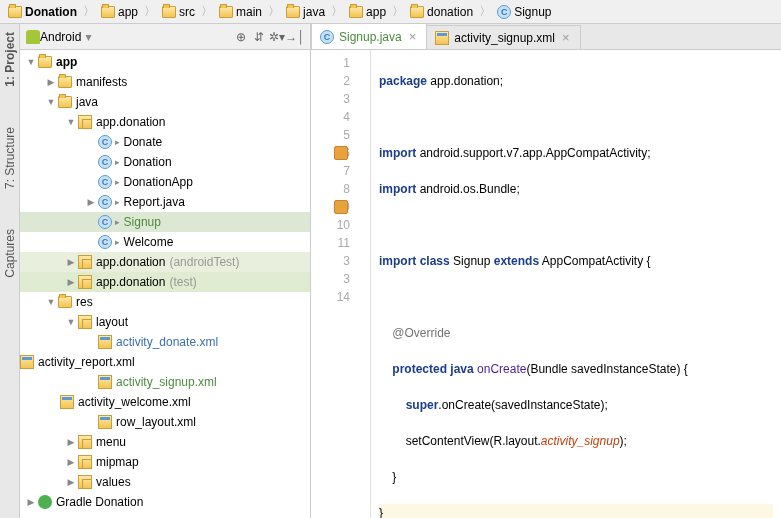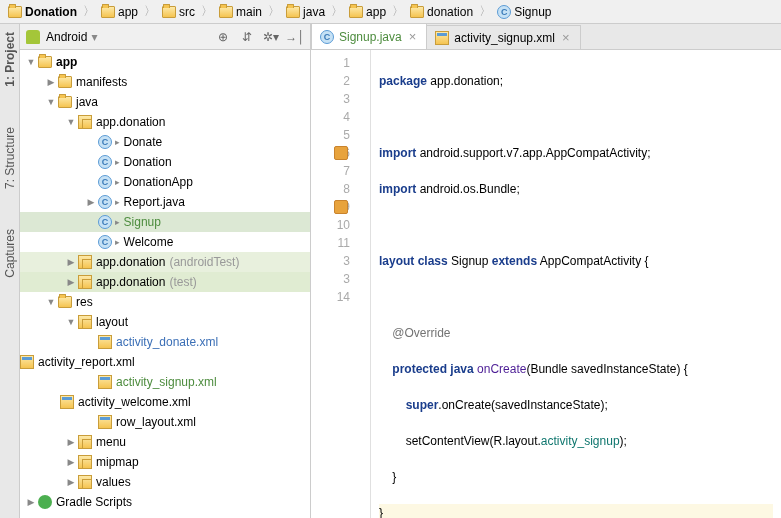--- a/index.html
+++ b/index.html
@@ -11,21 +11,21 @@
 .folder-icon{width:14px;height:12px;background:linear-gradient(#fde9a8,#f5c451);border:1px solid #c99d3a;border-radius:1px;position:relative}
 .folder-icon::before{content:"";position:absolute;top:-3px;left:0;width:5px;height:3px;background:#f5c451;border:1px solid #c99d3a;border-bottom:none;border-radius:1px 1px 0 0}
 .class-icon{width:14px;height:14px;border-radius:50%;background:#c5e1f5;border:1px solid #5b9bd5;color:#3a7ab8;font-size:9px;font-weight:bold;display:flex;align-items:center;justify-content:center}
 .xml-icon{width:14px;height:14px;background:linear-gradient(#fde9a8,#f5c451);border:1px solid #c99d3a;position:relative}
 .xml-icon::after{content:"";position:absolute;top:1px;left:1px;right:1px;height:3px;background:#5b9bd5}
 .main{flex:1;display:flex;overflow:hidden}
 .side-tabs{width:20px;background:#e8e8e8;border-right:1px solid #ccc;display:flex;flex-direction:column;align-items:center;padding-top:8px;gap:40px}
 .side-tab{writing-mode:vertical-lr;transform:rotate(180deg);font-size:11px;color:#555;cursor:pointer;display:flex;align-items:center;gap:3px}
 .side-tab.active{font-weight:bold}
 .project-panel{width:291px;background:#fff;border-right:1px solid #ccc;display:flex;flex-direction:column}
-.panel-header{height:26px;background:#f0f0f0;border-bottom:1px solid #ccc;display:flex;align-items:center;padding:0 6px;gap:6px}
+.panel-header{height:26px;background:#f0f0f0;border-bottom:1px solid #ccc;display:flex;align-items:center;padding:0 6px;}
 .panel-title{flex:1;display:flex;align-items:center;gap:4px;font-size:11px}
 .panel-btn{width:18px;height:18px;display:flex;align-items:center;justify-content:center;cursor:pointer;color:#666}
 .tree{flex:1;overflow:auto;padding:2px 0}
 .tree-row{height:20px;display:flex;align-items:center;cursor:pointer;white-space:nowrap}
 .tree-row.selected{background:#dce8d4}
 .tree-row.test{background:#e8f0dd}
 .tree-row.test.alt{background:#e0ecd2}
 .arrow{width:14px;display:inline-flex;justify-content:center;color:#888;font-size:9px}
 .tree-label{margin-left:4px}
 .tree-label.muted{color:#999}
@@ -44,21 +44,21 @@
 .tab-close{color:#999;font-size:13px;cursor:pointer;padding:0 2px}
 .code-area{flex:1;display:flex;font-family:Consolas,Monaco,monospace;font-size:12px;overflow:auto}
 .gutter{width:60px;background:#fff;border-right:1px solid #e0e0e0;text-align:right;padding:4px 20px 4px 0;color:#aaa;line-height:18px;position:relative}
 .gutter-icon{position:absolute;right:2px;width:14px;height:14px}
 .override-icon{background:#e8a33d;border-radius:2px;border:1px solid #c9832d}
 .code{flex:1;padding:4px 8px;line-height:18px;white-space:pre}
 .code-line{height:18px}
 .code-line.hl{background:#fdf8e3}
 .kw{color:#1a3d8c;font-weight:bold}
 .ann{color:#737373}
-.ref{color:#0f766e;}
+.ref{color:#c2410c;font-style:italic}
 .fn{color:#4c1d95}
 </style>
 </head>
 <body>
 
 <div class="breadcrumb">
   <span class="bc-item">
       <span class="icon folder-icon"></span>
       <b>Donation</b>
     </span>
@@ -235,21 +235,21 @@
           <span class="tree-label">mipmap</span>
         </div>
       <div class="tree-row" style="padding-left:44px">
           <span class="arrow">▶</span>
           <span class="icon pkg-icon"></span>
           <span class="tree-label">values</span>
         </div>
       <div class="tree-row" style="padding-left:4px">
           <span class="arrow">▶</span>
           <span class="icon gradle-icon"></span>
-          <span class="tree-label">Gradle Scripts</span>
+          <span class="tree-label">Gradle Donation</span>
         </div>
     </div>
   </div>
 
   <div class="editor">
     <div class="tabs">
       <div class="tab active">
           <span class="icon class-icon">C</span>
           <span class="tab-label">Signup.java</span>
           <span class="tab-close">×</span>
@@ -276,21 +276,21 @@
           <div>3</div>
           <div>3</div>
           <div>14</div>
       </div>
       <div class="code">
 <div class="code-line"><span class="kw">package</span><span> app.donation;</span></div>
 <div class="code-line"></div>
 <div class="code-line"><span class="kw">import</span><span> android.support.v7.app.AppCompatActivity;</span></div>
 <div class="code-line"><span class="kw">import</span><span> android.os.Bundle;</span></div>
 <div class="code-line"></div>
-<div class="code-line"><span class="kw">layout class</span><span> Signup </span><span class="kw">extends</span><span> AppCompatActivity {</span></div>
+<div class="code-line"><span class="kw">import class</span><span> Signup </span><span class="kw">extends</span><span> AppCompatActivity {</span></div>
 <div class="code-line"></div>
 <div class="code-line">    <span class="ann">@Override</span></div>
 <div class="code-line">    <span class="kw">protected java</span><span class="fn"> onCreate</span><span>(Bundle savedInstanceState) {</span></div>
 <div class="code-line">        <span class="kw">super</span><span>.onCreate(savedInstanceState);</span></div>
 <div class="code-line">        <span>setContentView(R.layout.</span><span class="ref">activity_signup</span><span>);</span></div>
 <div class="code-line">    <span>}</span></div>
 <div class="code-line hl"><span>}</span></div>
 
       </div>
     </div>

